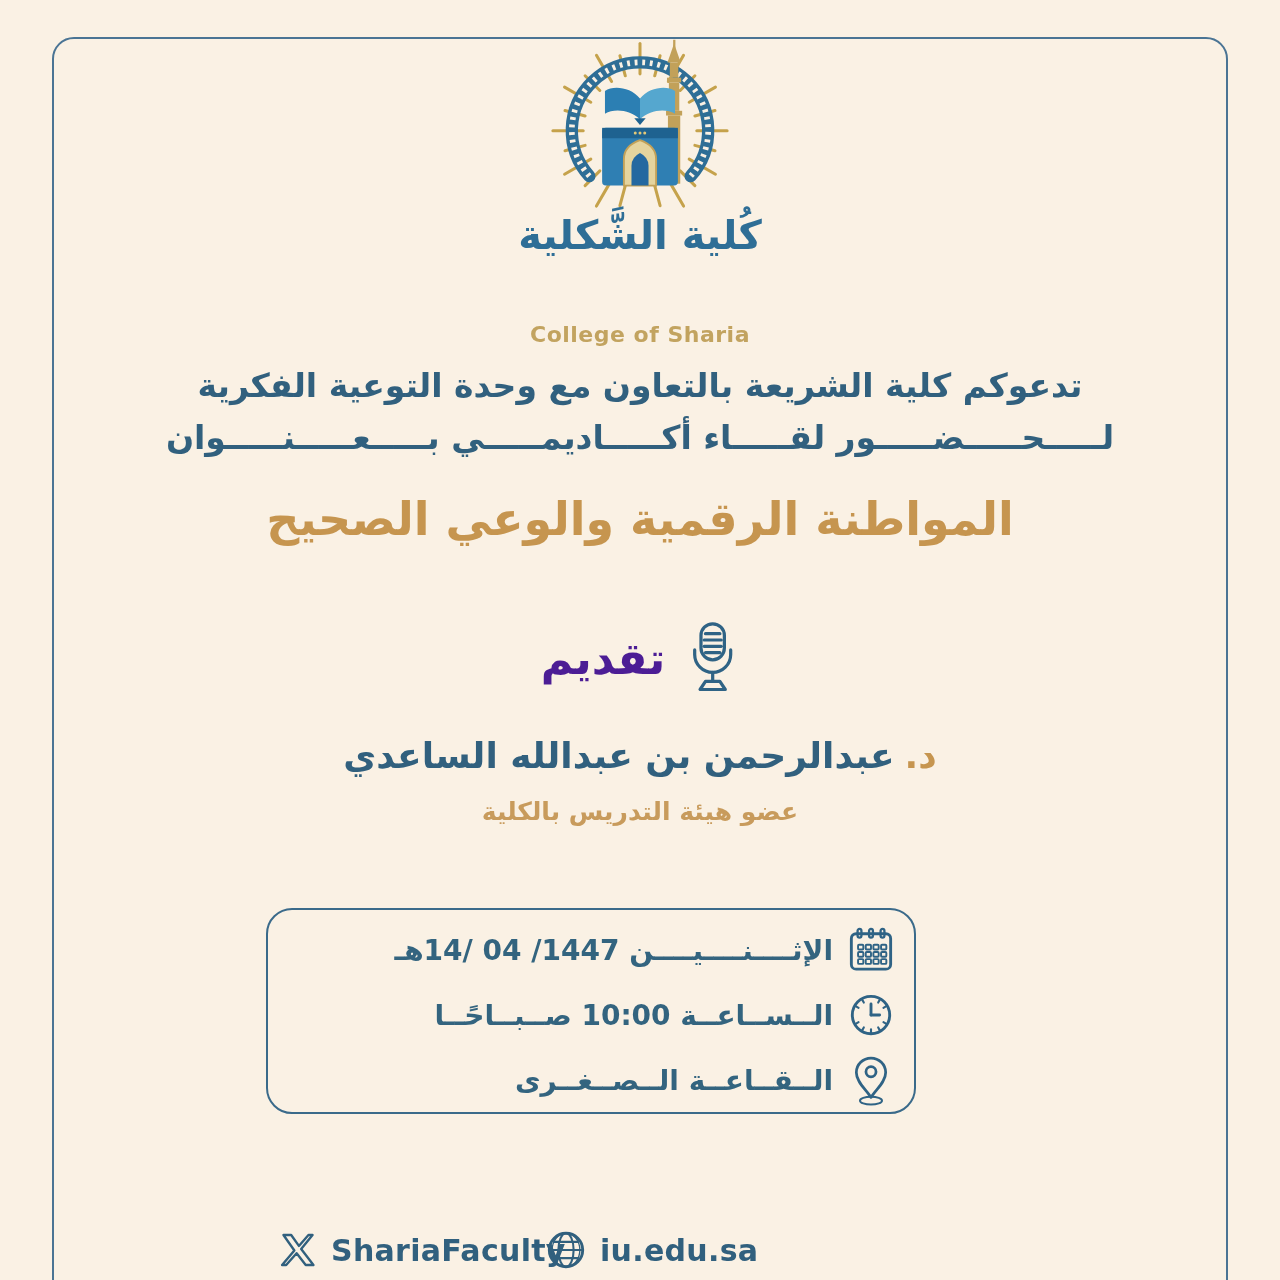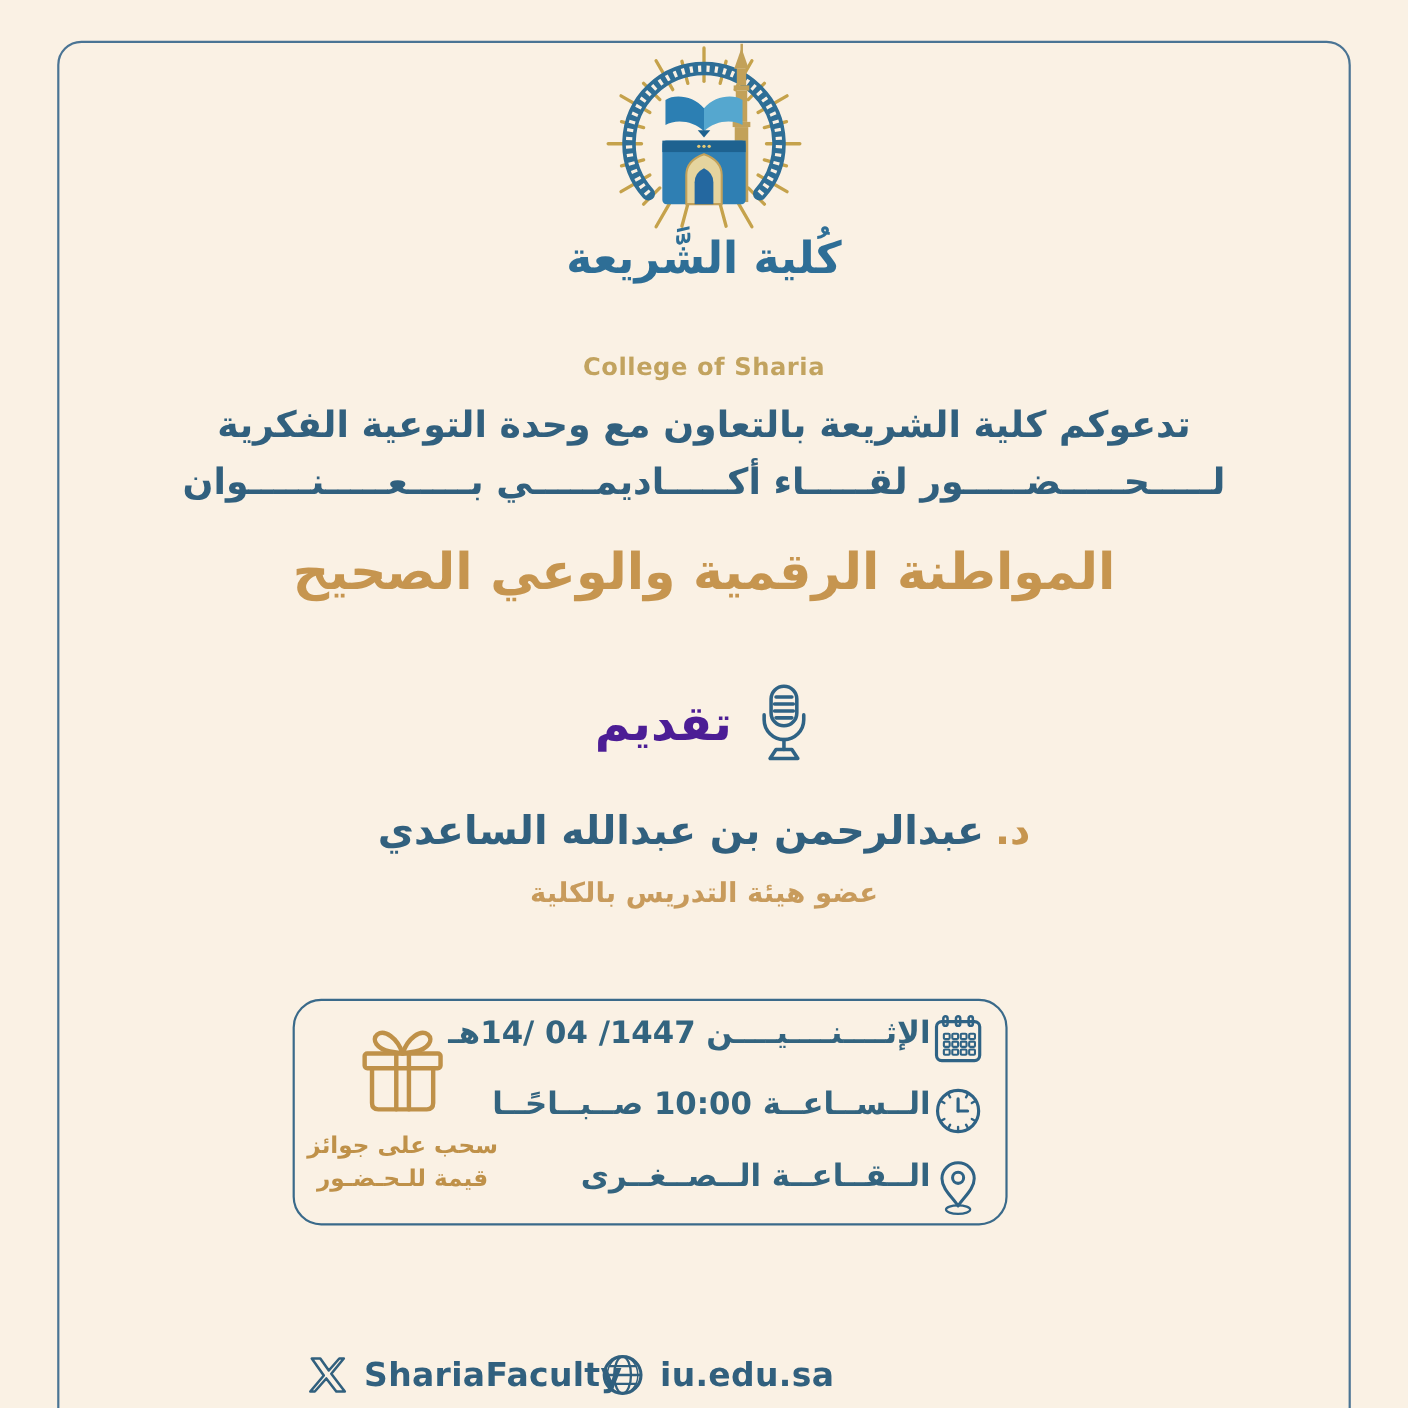--- a/index.html
+++ b/index.html
@@ -75,21 +75,21 @@
     left: 266px; top: 908px;
     width: 650px; height: 206px;
     border: 2.5px solid #3A6A8A;
     border-radius: 26px;
   }
   .detail-rows {
     position: absolute; right: 18px; top: 12px;
     display: flex; flex-direction: column; gap: 9px;
   }
   .detail-row {
-    display: flex; direction: rtl; align-items: flex-start; height: 56px;
+    display: flex; direction: rtl; align-items: center; gap: 13px; height: 56px;
   }
   .detail-icon-wrap { width: 50px; display: flex; justify-content: center; }
   .detail-text {
     color: #33647F; font-size: 28px; font-weight: bold; white-space: nowrap;
   }
   .date-value { display: inline-block; direction: ltr; }
 
   .gift-block {
     position: absolute; left: 14px; top: 18px; width: 168px;
     display: flex; flex-direction: column; align-items: center;
@@ -174,21 +174,21 @@
 
     <rect x="60" y="97" width="80" height="61" rx="4" fill="#2F7FB3"></rect>
     <rect x="60" y="97" width="80" height="11" fill="#1E6290"></rect>
     <circle cx="95" cy="102.5" r="1.6" fill="#E3C878"></circle>
     <circle cx="100" cy="102.5" r="1.6" fill="#E3C878"></circle>
     <circle cx="105" cy="102.5" r="1.6" fill="#E3C878"></circle>
     <path d="M83,158 v-28 q0,-14 17,-20 q17,6 17,20 v28 Z" fill="#E5D49E" stroke="#C2A159" stroke-width="2"></path>
     <path d="M91,158 v-21 q0,-9 9,-13.5 q9,4.5 9,13.5 v21 Z" fill="#2468A0"></path>
   </svg>
 
-  <div class="cx logo-callig">كُلية الشَّريعة</div>
+  <div class="cx logo-callig">كُلية الشَّكلية</div>
 
   <div class="cx logo-en">College of Sharia</div>
 
   <div class="cx intro">
     <div>تدعوكم كلية الشريعة بالتعاون مع وحدة التوعية الفكرية</div>
     <div>لـــــحـــــضـــــور لقـــــاء أكـــــاديمـــــي بـــــعـــــنـــــوان</div>
   </div>
 
   <div class="cx event-title">المواطنة الرقمية والوعي الصحيح</div>
 
@@ -272,34 +272,20 @@
           <svg width="44" height="54" viewBox="0 0 48 58" fill="none" stroke="#2F6385" stroke-linejoin="round">
             <ellipse cx="24" cy="51.5" rx="12" ry="4.2" stroke-width="2.2"></ellipse>
             <path d="M24,5 c-8.8,0 -16,7 -16,15.7 c0,10.8 11,19 16,27.3 c5,-8.3 16,-16.5 16,-27.3 C40,12 32.8,5 24,5 Z" stroke-width="3" fill="#FAF1E4"></path>
             <circle cx="24" cy="20" r="5.5" stroke-width="3"></circle>
           </svg>
         </span>
         <span class="detail-text">الــقــاعــة الــصــغــرى</span>
       </div>
     </div>
 
-    <div class="gift-block">
-      <svg width="96" height="92" viewBox="0 0 100 96" fill="none" stroke="#BF9149" stroke-width="4.2" stroke-linecap="round" stroke-linejoin="round">
-        <path d="M50,31 C45,16 33,8 26,13 C20,18 26,27 38,29 L50,31 Z"></path>
-        <path d="M50,31 C55,16 67,8 74,13 C80,18 74,27 62,29 L50,31 Z"></path>
-        <rect x="14" y="31" width="72" height="14" rx="2.5"></rect>
-        <path d="M21,45 v33 q0,6 6,6 h46 q6,0 6,-6 V45"></path>
-        <line x1="44" y1="31" x2="44" y2="84"></line>
-        <line x1="56" y1="31" x2="56" y2="84"></line>
-      </svg>
-      <div class="gift-caption">
-        <div>سحب على جوائز</div>
-        <div>قيمة للـحـضـور</div>
-      </div>
-    </div>
   </div>
 
   <div class="footer-group fg-twitter">
     <svg width="40" height="40" viewBox="0 0 44 44" fill="none" stroke="#31607E" stroke-width="2.6" stroke-linejoin="round">
       <path d="M6,5.5 h8.5 L23,17.5 33.5,5.5 h4.5 L25.5,20.8 39,38.5 h-8.5 L20.5,25.5 9,38.5 H4.5 L18,22.5 6,5.5 Z"></path>
     </svg>
     <span class="footer-latin">ShariaFaculty</span>
   </div>
 
   <div class="footer-group fg-site">

